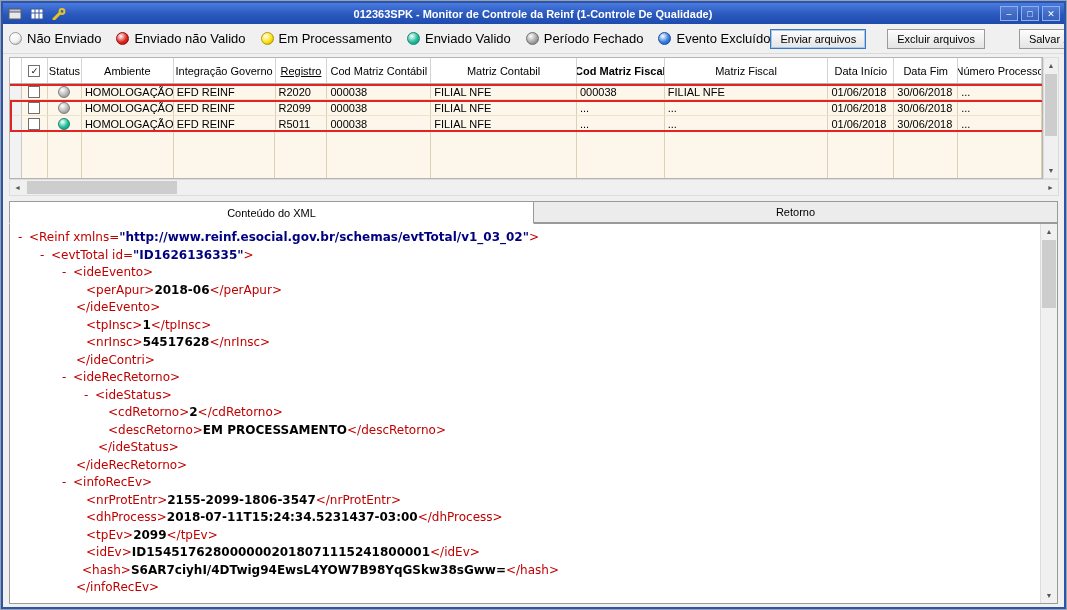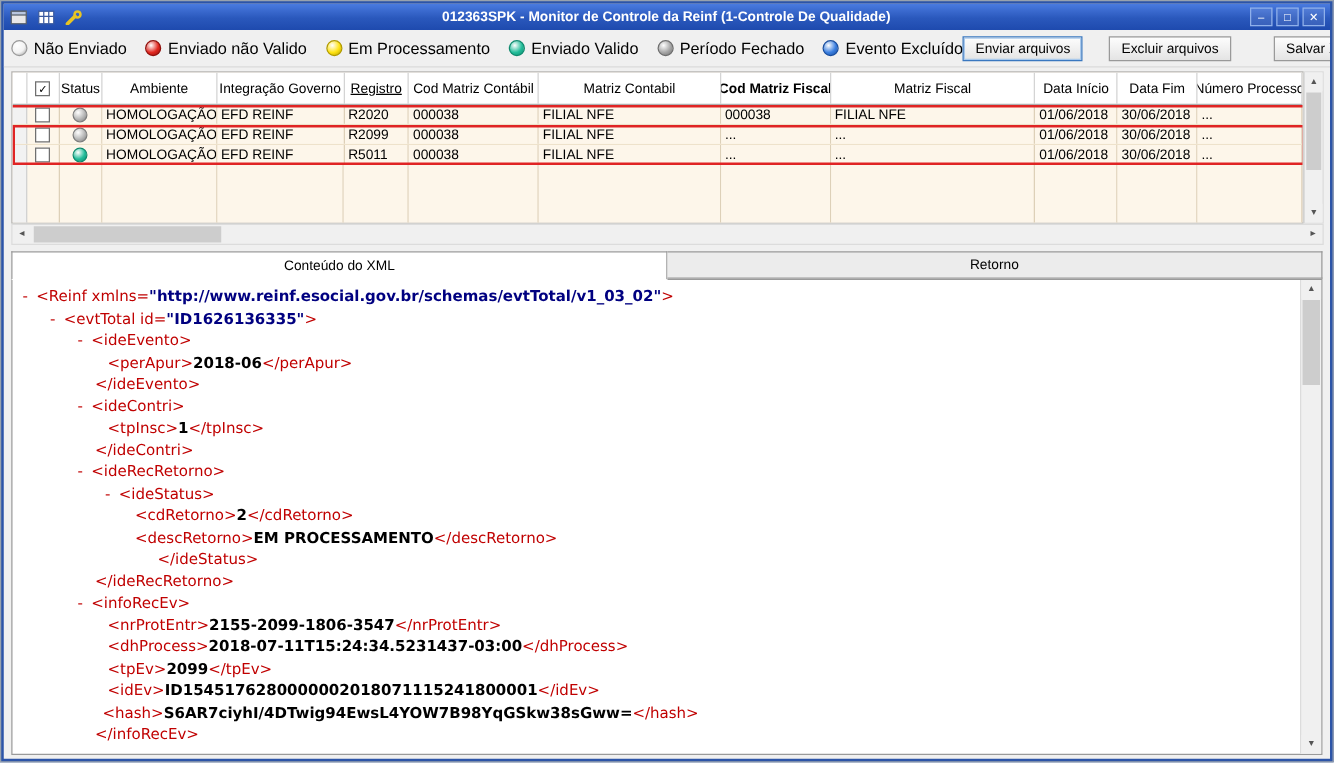--- a/index.html
+++ b/index.html
@@ -255,28 +255,28 @@
       <div class="tab">Retorno</div>
     </div>
 
     <div class="xml-panel">
       <div class="xml-content" id="xml-content">
           <div class="xline" style="padding-left: 8px;"><span class="xm">-</span><span class="x-tag">&lt;Reinf xmlns=</span><span class="x-val">"http://www.reinf.esocial.gov.br/schemas/evtTotal/v1_03_02"</span><span class="x-tag">&gt;</span></div>
           <div class="xline" style="padding-left: 30px;"><span class="xm">-</span><span class="x-tag">&lt;evtTotal id=</span><span class="x-val">"ID1626136335"</span><span class="x-tag">&gt;</span></div>
           <div class="xline" style="padding-left: 52px;"><span class="xm">-</span><span class="x-tag">&lt;ideEvento&gt;</span></div>
           <div class="xline" style="padding-left: 76px;"><span class="x-tag">&lt;perApur&gt;</span><span class="x-txt">2018-06</span><span class="x-tag">&lt;/perApur&gt;</span></div>
           <div class="xline" style="padding-left: 66px;"><span class="x-tag">&lt;/ideEvento&gt;</span></div>
-          <div class="xline" style="padding-left: 52px;"><span class="xm">-</span><span class="x-tag">&lt;ideContri&gt;</span></div>
           <div class="xline" style="padding-left: 76px;"><span class="x-tag">&lt;tpInsc&gt;</span><span class="x-txt">1</span><span class="x-tag">&lt;/tpInsc&gt;</span></div>
+          <div class="xline" style="padding-left: 76px;"><span class="x-tag">&lt;nrInsc&gt;</span><span class="x-txt">54517628</span><span class="x-tag">&lt;/nrInsc&gt;</span></div>
           <div class="xline" style="padding-left: 66px;"><span class="x-tag">&lt;/ideContri&gt;</span></div>
           <div class="xline" style="padding-left: 52px;"><span class="xm">-</span><span class="x-tag">&lt;ideRecRetorno&gt;</span></div>
           <div class="xline" style="padding-left: 74px;"><span class="xm">-</span><span class="x-tag">&lt;ideStatus&gt;</span></div>
           <div class="xline" style="padding-left: 98px;"><span class="x-tag">&lt;cdRetorno&gt;</span><span class="x-txt">2</span><span class="x-tag">&lt;/cdRetorno&gt;</span></div>
           <div class="xline" style="padding-left: 98px;"><span class="x-tag">&lt;descRetorno&gt;</span><span class="x-txt">EM PROCESSAMENTO</span><span class="x-tag">&lt;/descRetorno&gt;</span></div>
-          <div class="xline" style="padding-left: 88px; margin-left: 28px;"><span class="x-tag">&lt;/ideStatus&gt;</span></div>
+          <div class="xline" style="padding-left: 88px;"><span class="x-tag">&lt;/ideStatus&gt;</span></div>
           <div class="xline" style="padding-left: 66px;"><span class="x-tag">&lt;/ideRecRetorno&gt;</span></div>
           <div class="xline" style="padding-left: 52px;"><span class="xm">-</span><span class="x-tag">&lt;infoRecEv&gt;</span></div>
           <div class="xline" style="padding-left: 76px;"><span class="x-tag">&lt;nrProtEntr&gt;</span><span class="x-txt">2155-2099-1806-3547</span><span class="x-tag">&lt;/nrProtEntr&gt;</span></div>
           <div class="xline" style="padding-left: 76px;"><span class="x-tag">&lt;dhProcess&gt;</span><span class="x-txt">2018-07-11T15:24:34.5231437-03:00</span><span class="x-tag">&lt;/dhProcess&gt;</span></div>
           <div class="xline" style="padding-left: 76px;"><span class="x-tag">&lt;tpEv&gt;</span><span class="x-txt">2099</span><span class="x-tag">&lt;/tpEv&gt;</span></div>
           <div class="xline" style="padding-left: 76px;"><span class="x-tag">&lt;idEv&gt;</span><span class="x-txt">ID1545176280000002018071115241800001</span><span class="x-tag">&lt;/idEv&gt;</span></div>
           <div class="xline" style="padding-left: 72px;"><span class="x-tag">&lt;hash&gt;</span><span class="x-txt">S6AR7ciyhI/4DTwig94EwsL4YOW7B98YqGSkw38sGww=</span><span class="x-tag">&lt;/hash&gt;</span></div>
           <div class="xline" style="padding-left: 66px;"><span class="x-tag">&lt;/infoRecEv&gt;</span></div>
         </div>
       <div class="xml-vscroll">

